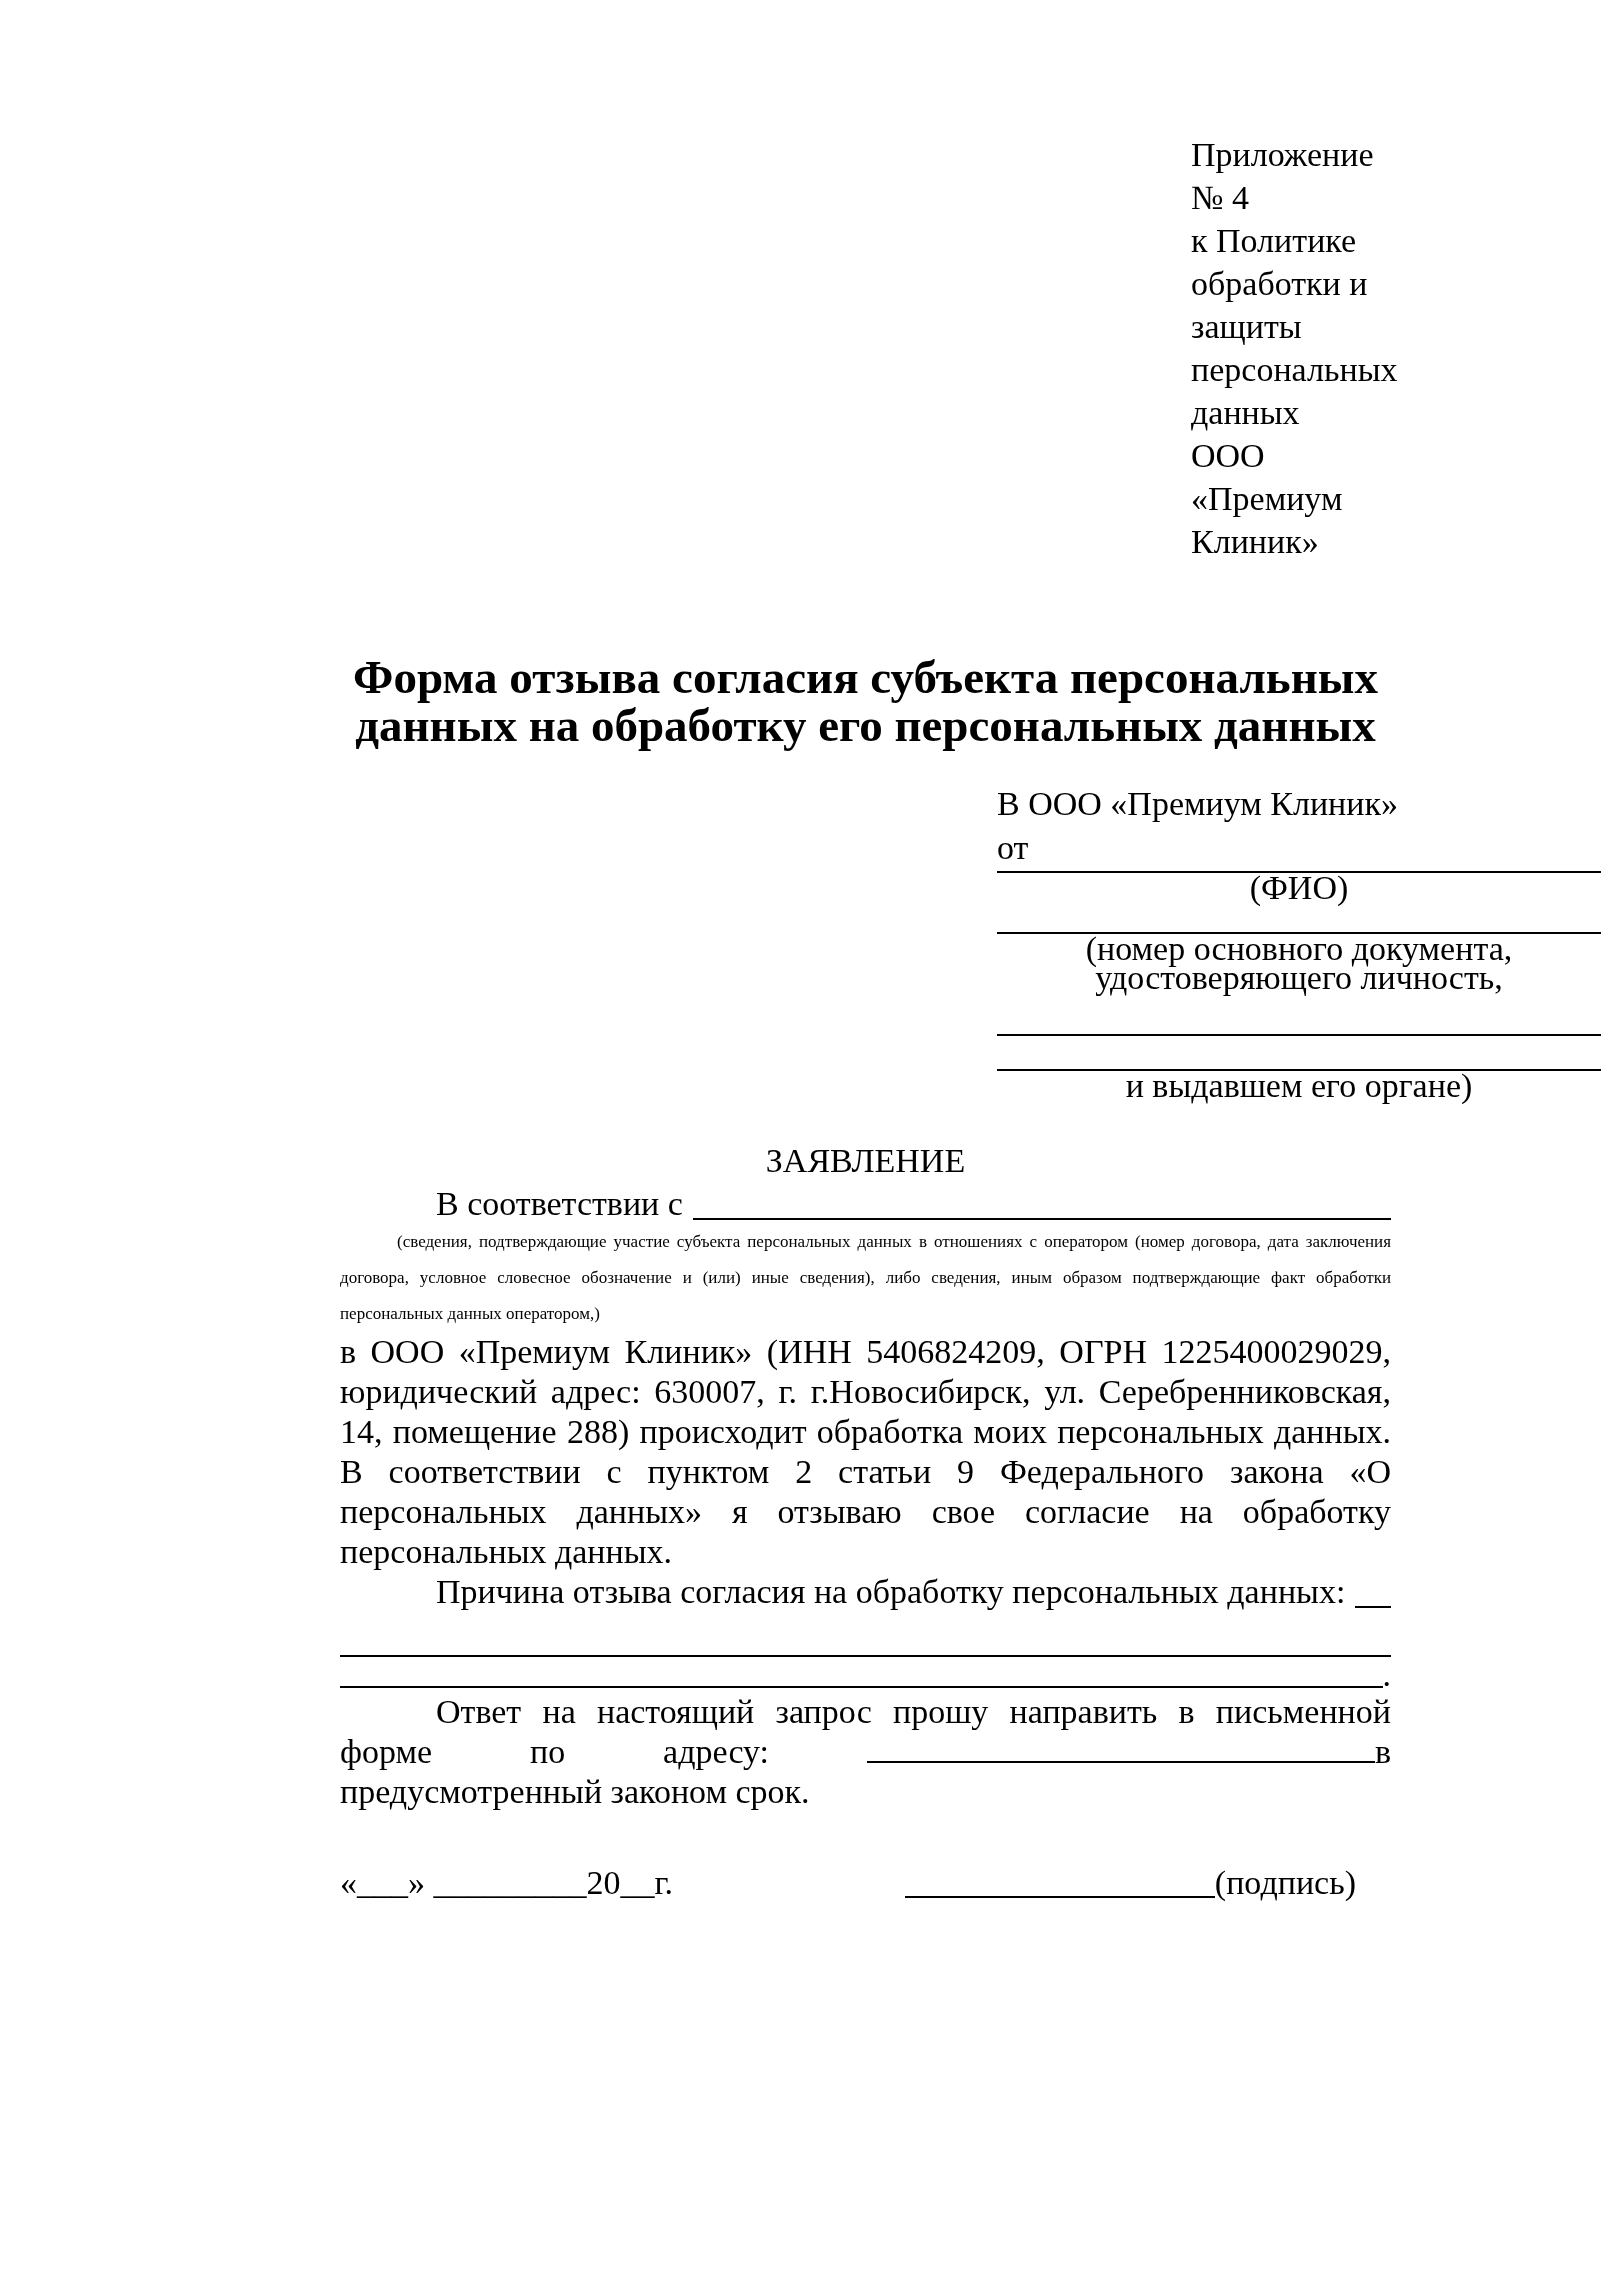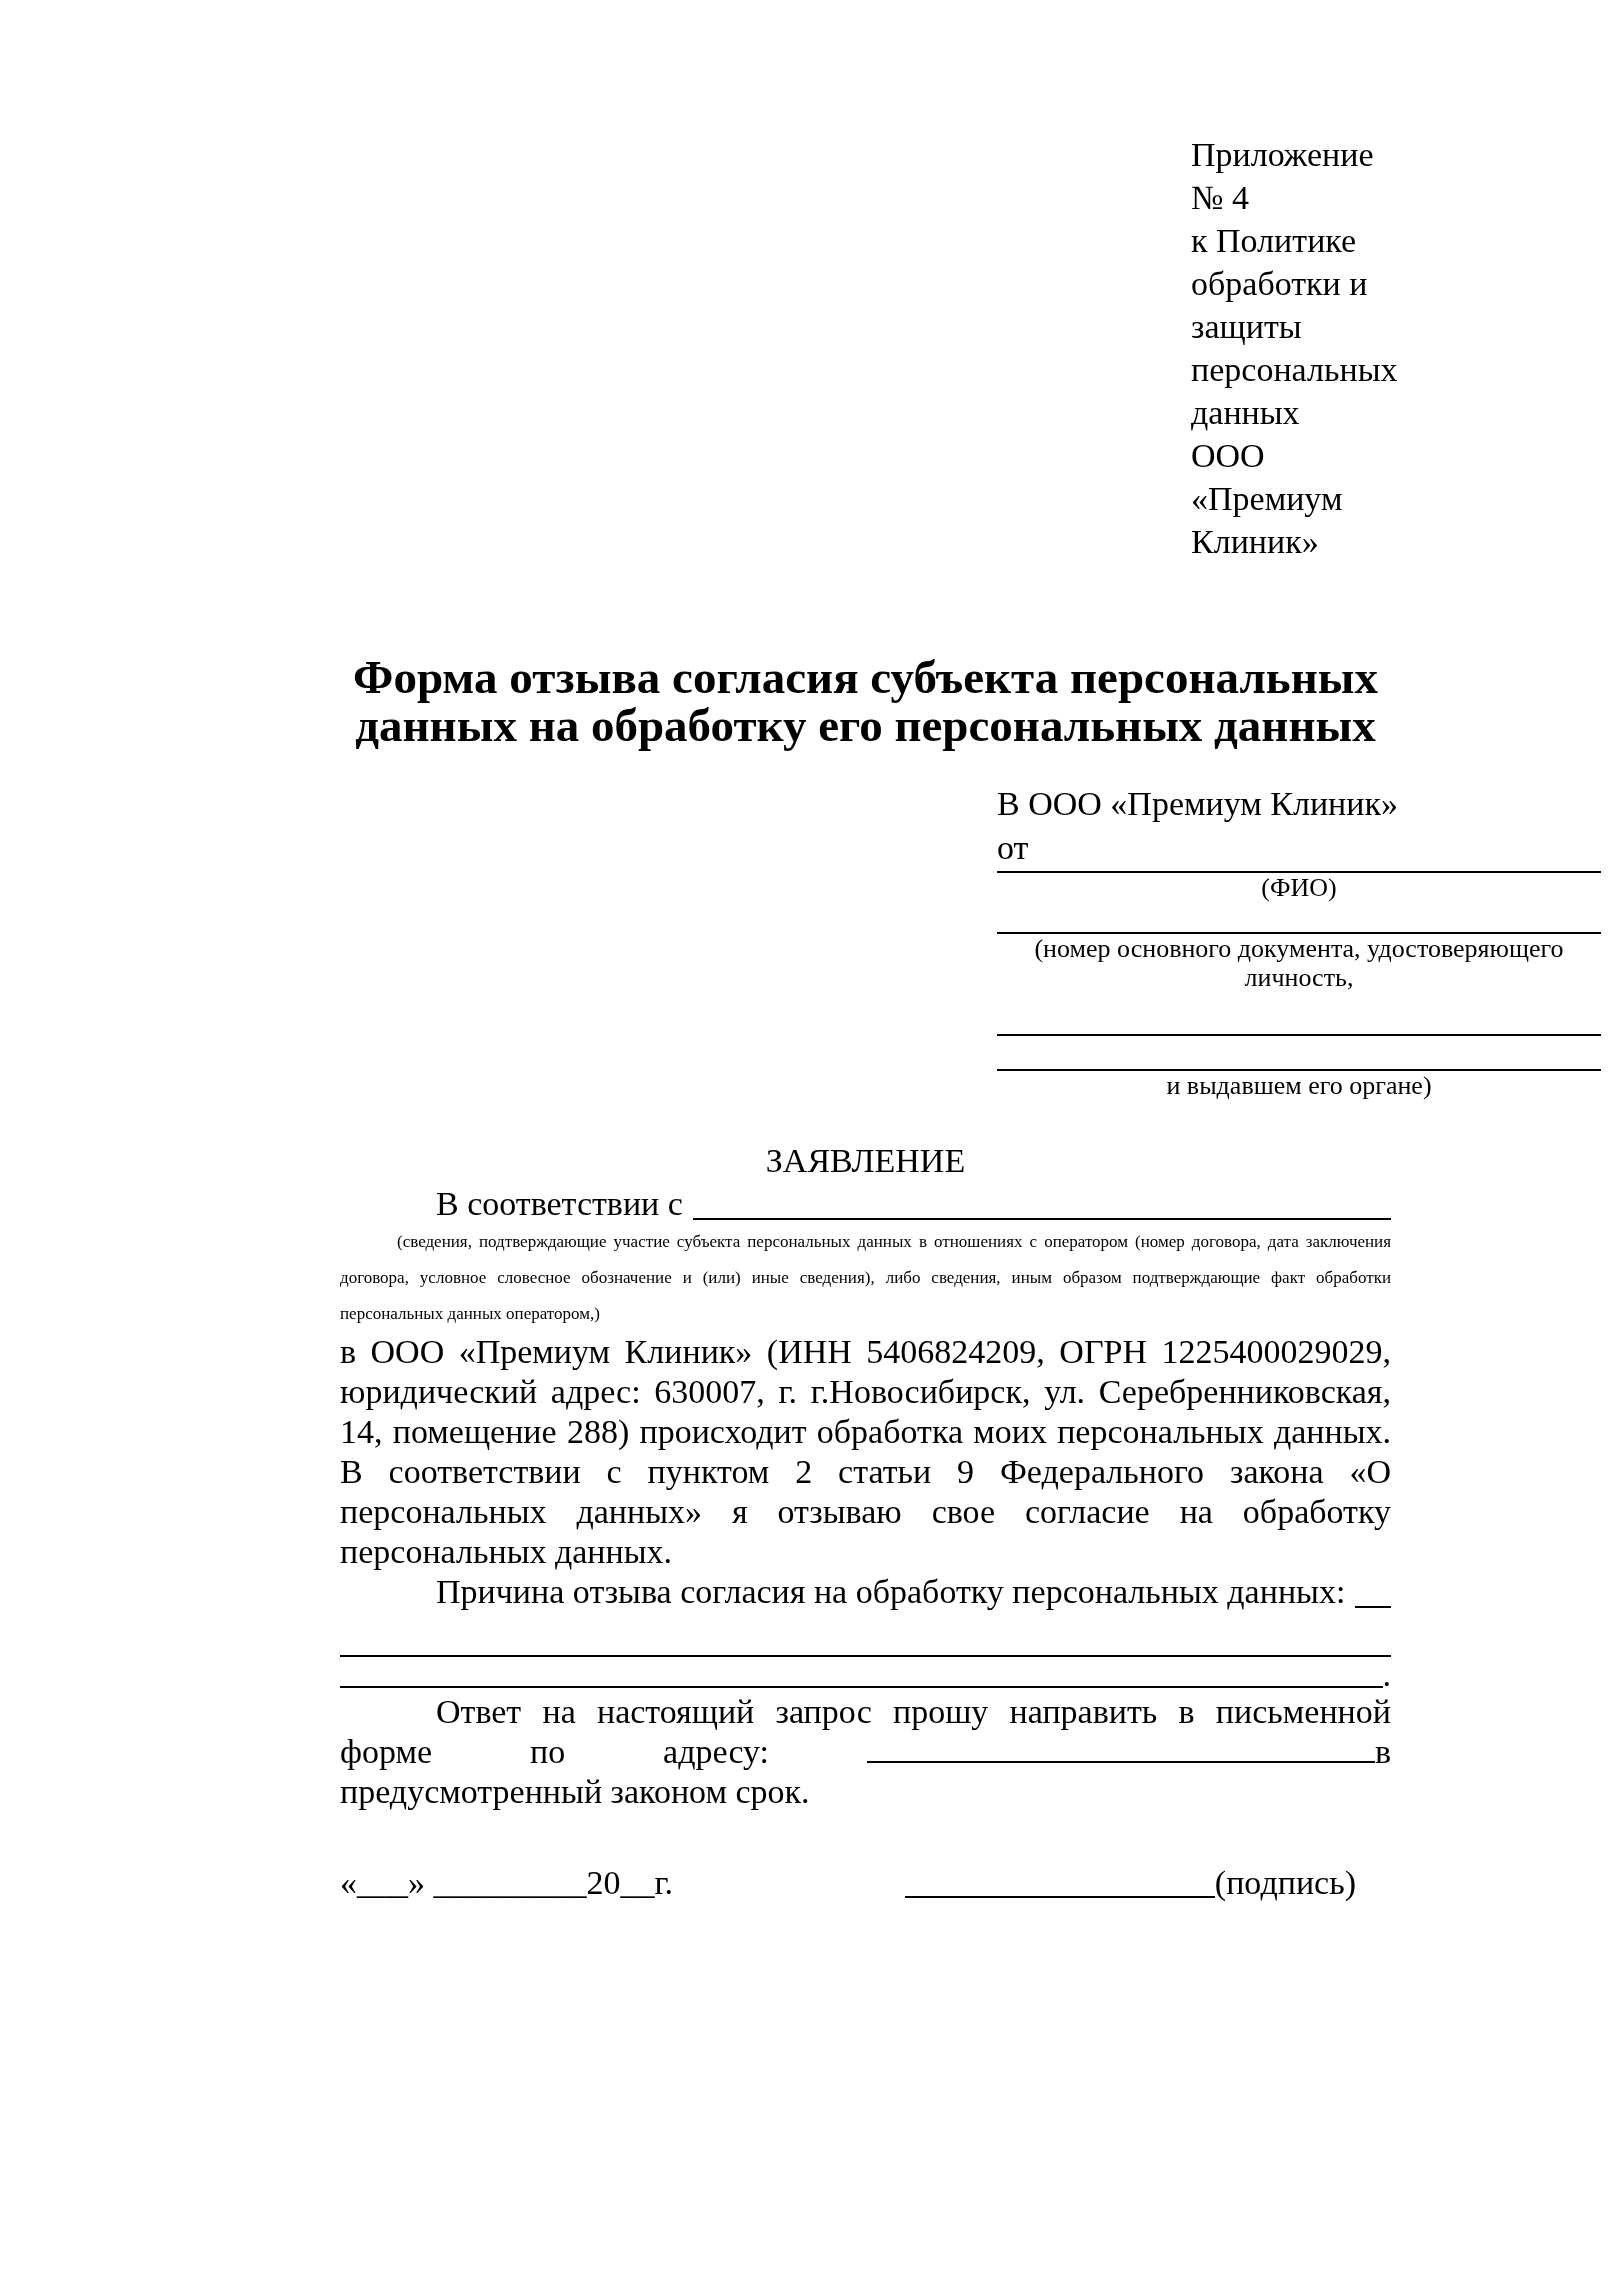--- a/index.html
+++ b/index.html
@@ -28,21 +28,21 @@
   }
 
   .addressee { margin-top: 33px; margin-left: 657px; width: 604px; }
   .addr-line { line-height: 44px; }
   .rule { border-bottom: 2.9px solid #000; }
   .rule-flat { height: 2.9px; }
   .rule-h30 { height: 32px; }
   .rule-h42 { height: 44px; }
   .rule-h33 { height: 35px; }
   .caption {
-    font-size: 26px;
+    font-size: 34px;
     line-height: 29px;
     text-align: center;
   }
 
   .statement-heading { margin-top: 39px; text-align: center; line-height: 44px; }
 
   .flex-row { display: flex; align-items: flex-end; }
   .indent { margin-left: 96px; }
   .fill-line {
     flex: 1 1 auto;

